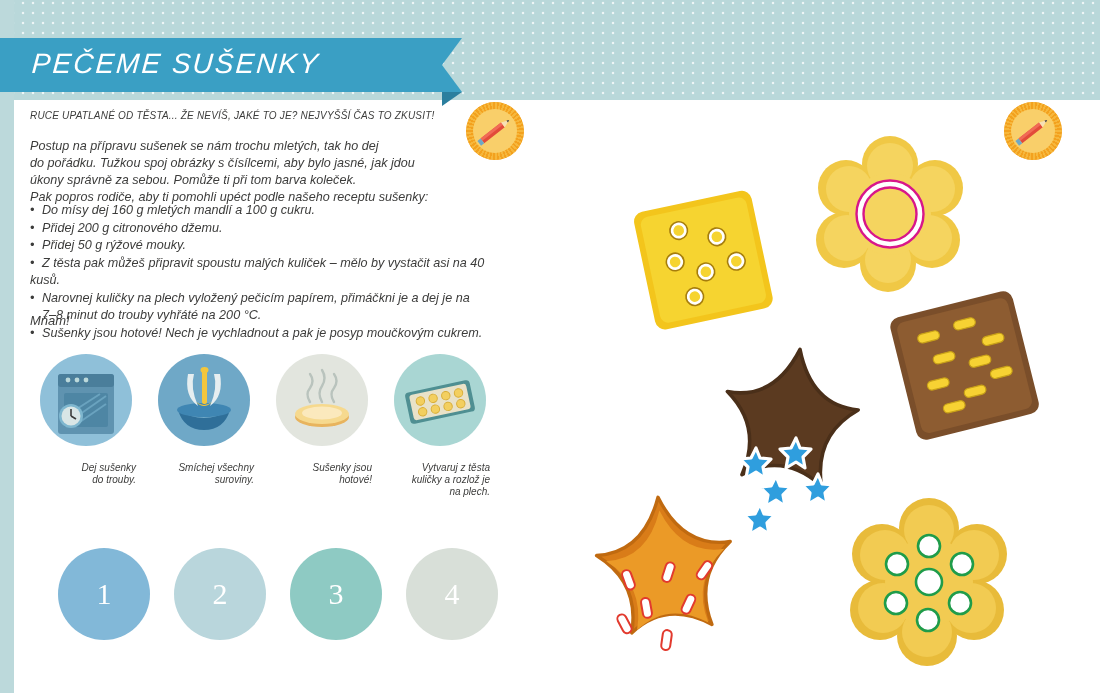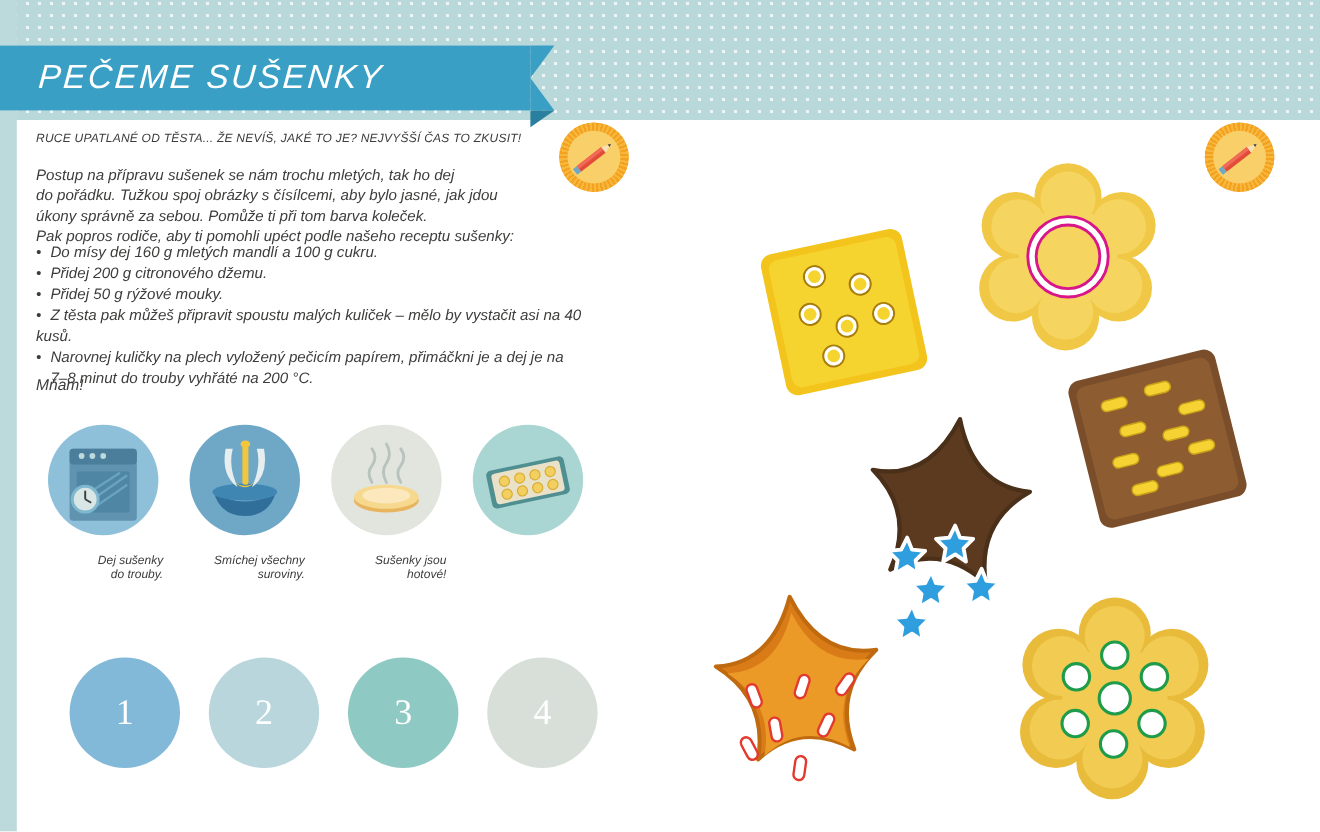--- a/index.html
+++ b/index.html
@@ -216,20 +216,21 @@
     <div>Pak popros rodiče, aby ti pomohli upéct podle našeho receptu sušenky:</div>
   </div>
 
   <div class="bullets">
     <div class="b">Do mísy dej 160 g mletých mandlí a 100 g cukru.</div>
     <div class="b">Přidej 200 g citronového džemu.</div>
     <div class="b">Přidej 50 g rýžové mouky.</div>
     <div class="b">Z těsta pak můžeš připravit spoustu malých kuliček – mělo by vystačit asi na 40 kusů.</div>
     <div class="b">Narovnej kuličky na plech vyložený pečicím papírem, přimáčkni je a dej je na</div>
     <div class="cont">7–8 minut do trouby vyhřáté na 200 °C.</div>
+    <div class="b">Sušenky jsou hotové! Nech je vychladnout a pak je posyp moučkovým cukrem.</div>
   </div>
 
   <div class="mnam">Mňam!</div>
 
   <div class="pencil-badge" style="left:466px; top:102px;">
     <div class="stripes"></div>
     <div class="inner"></div>
     <svg width="58" height="58" viewBox="0 0 58 58" style="position:absolute;left:0;top:0;">
       <g transform="rotate(-38 29 29)">
         <rect x="13" y="26" width="26" height="6" fill="#e24b3a"></rect>
@@ -308,20 +309,25 @@
           <circle cx="40" cy="43" r="4.2"></circle>
           <circle cx="53" cy="43" r="4.2"></circle>
           <circle cx="66" cy="43" r="4.2"></circle>
           <circle cx="27" cy="54" r="4.2"></circle>
           <circle cx="40" cy="54" r="4.2"></circle>
           <circle cx="53" cy="54" r="4.2"></circle>
           <circle cx="66" cy="54" r="4.2"></circle>
         </g>
       </g>
     </svg>
+  </div>
+  <div class="step-caption" style="left:390px; top:462px;">
+    <div>Vytvaruj z těsta</div>
+    <div>kuličky a rozlož je</div>
+    <div>na plech.</div>
   </div>
 
   <div class="numcircle" style="left:58px; top:548px; background:#82b8d8;">1</div>
   <div class="numcircle" style="left:174px; top:548px; background:#b9d6dc;">2</div>
   <div class="numcircle" style="left:290px; top:548px; background:#8ecac3;">3</div>
   <div class="numcircle" style="left:406px; top:548px; background:#d8dfd8;">4</div>
 
 
   <div class="pencil-badge" style="left:1004px; top:102px;">
     <div class="stripes"></div>

